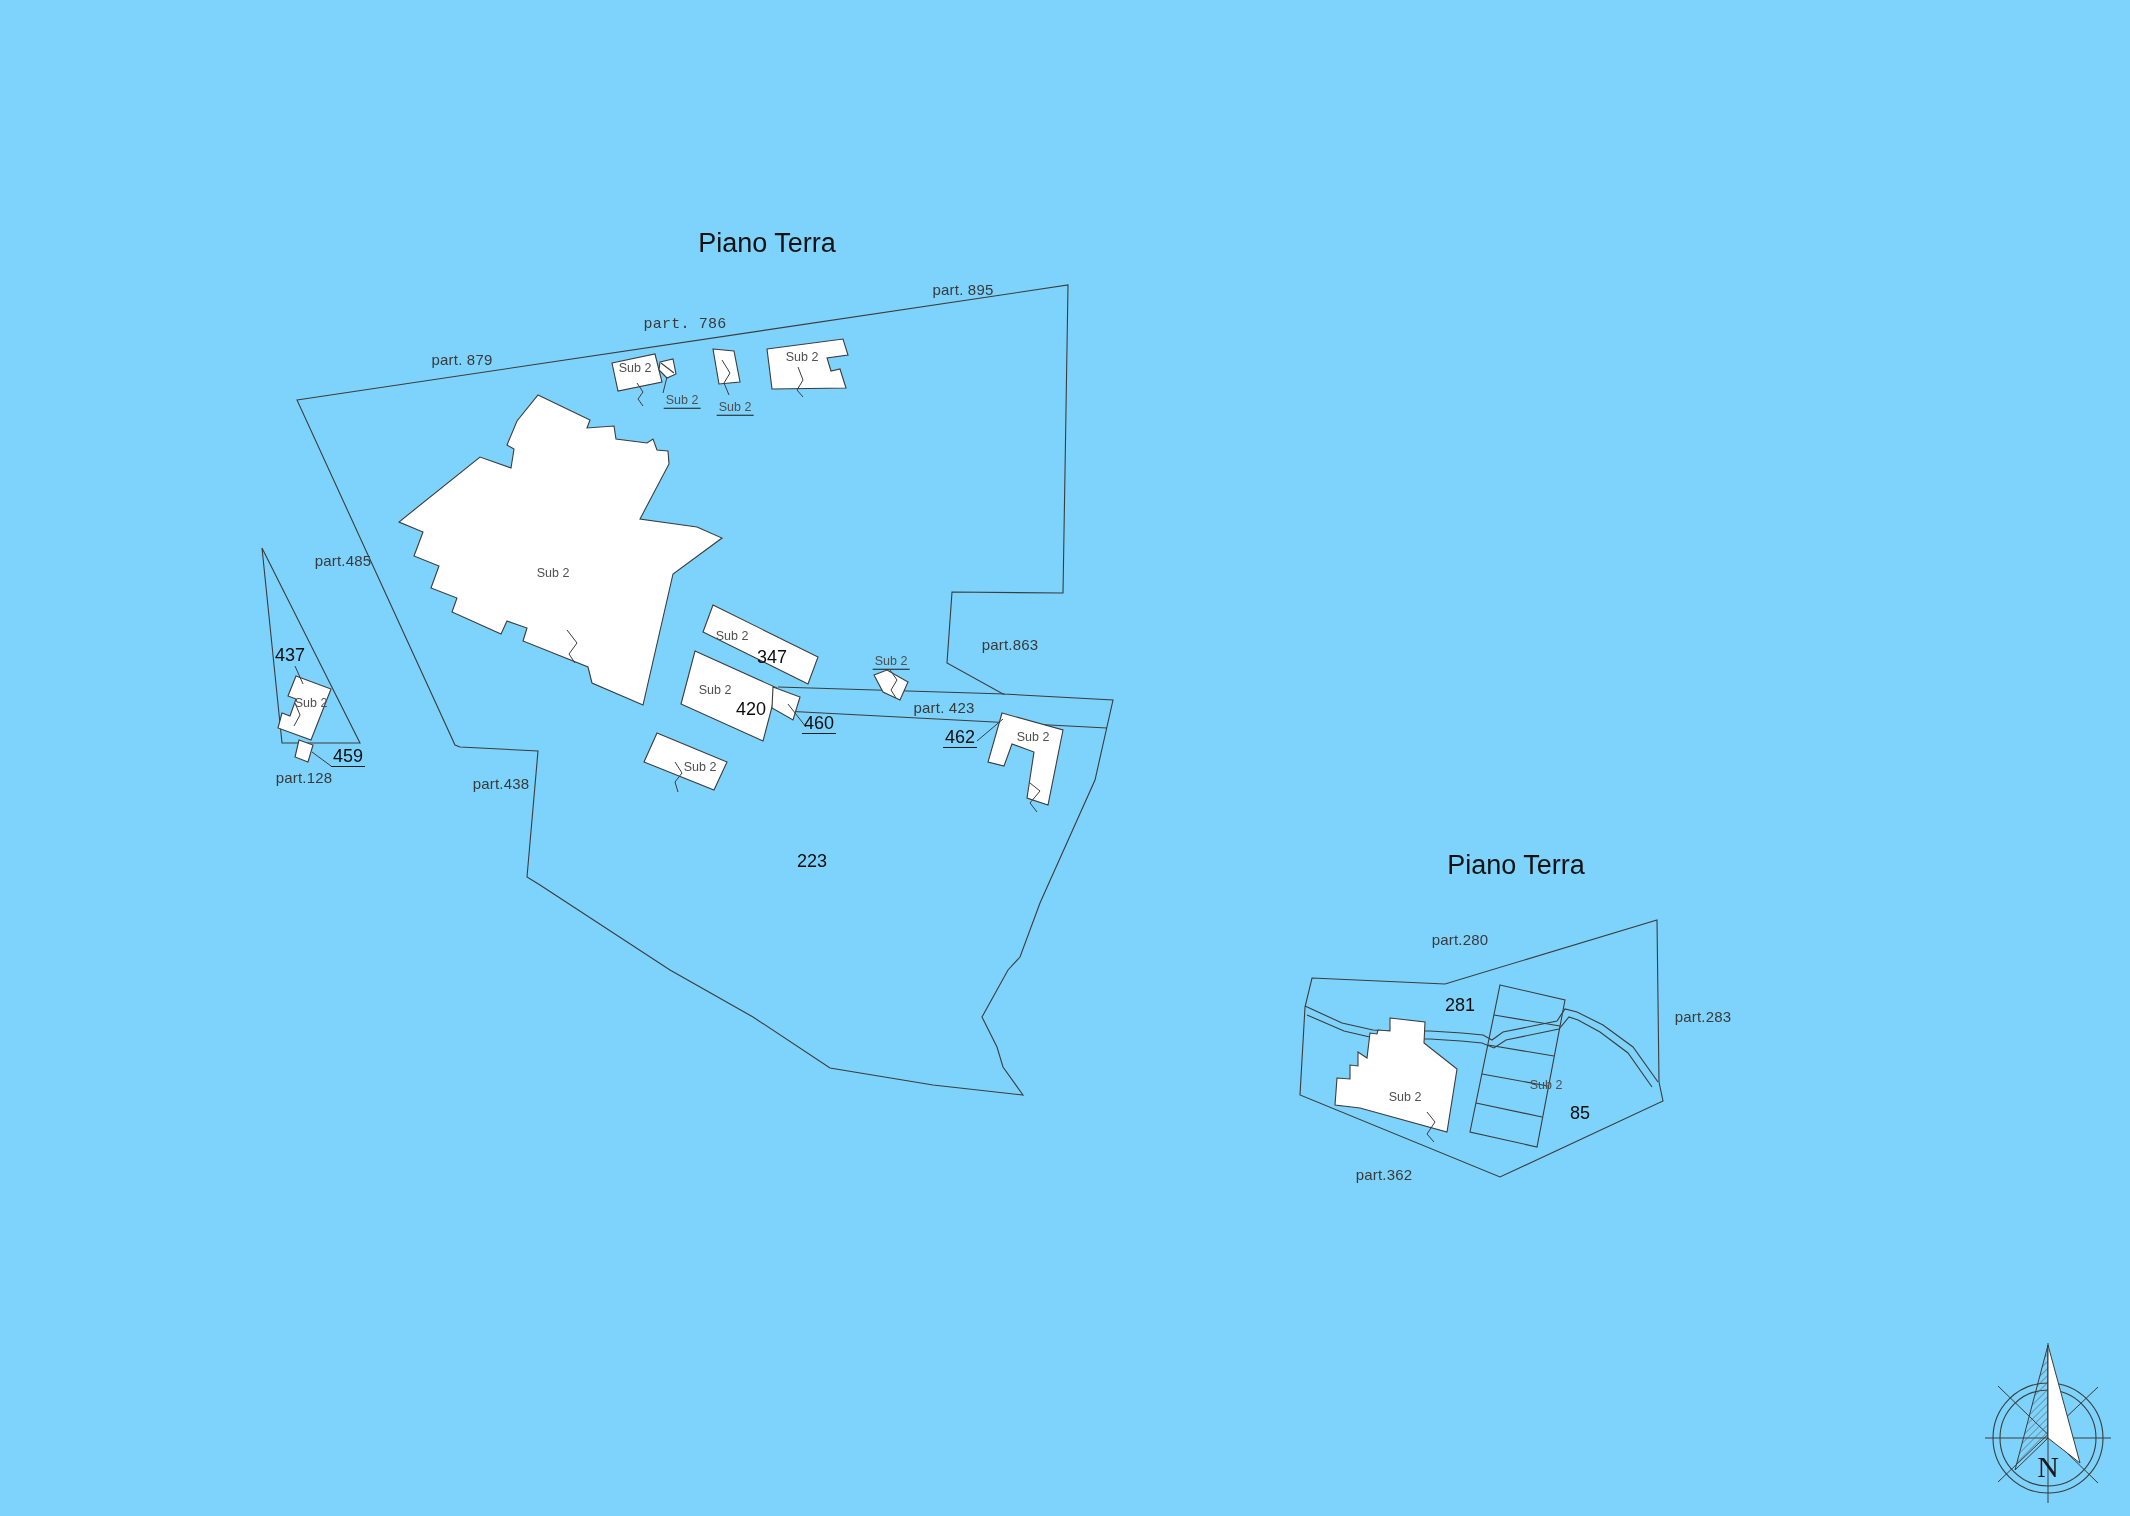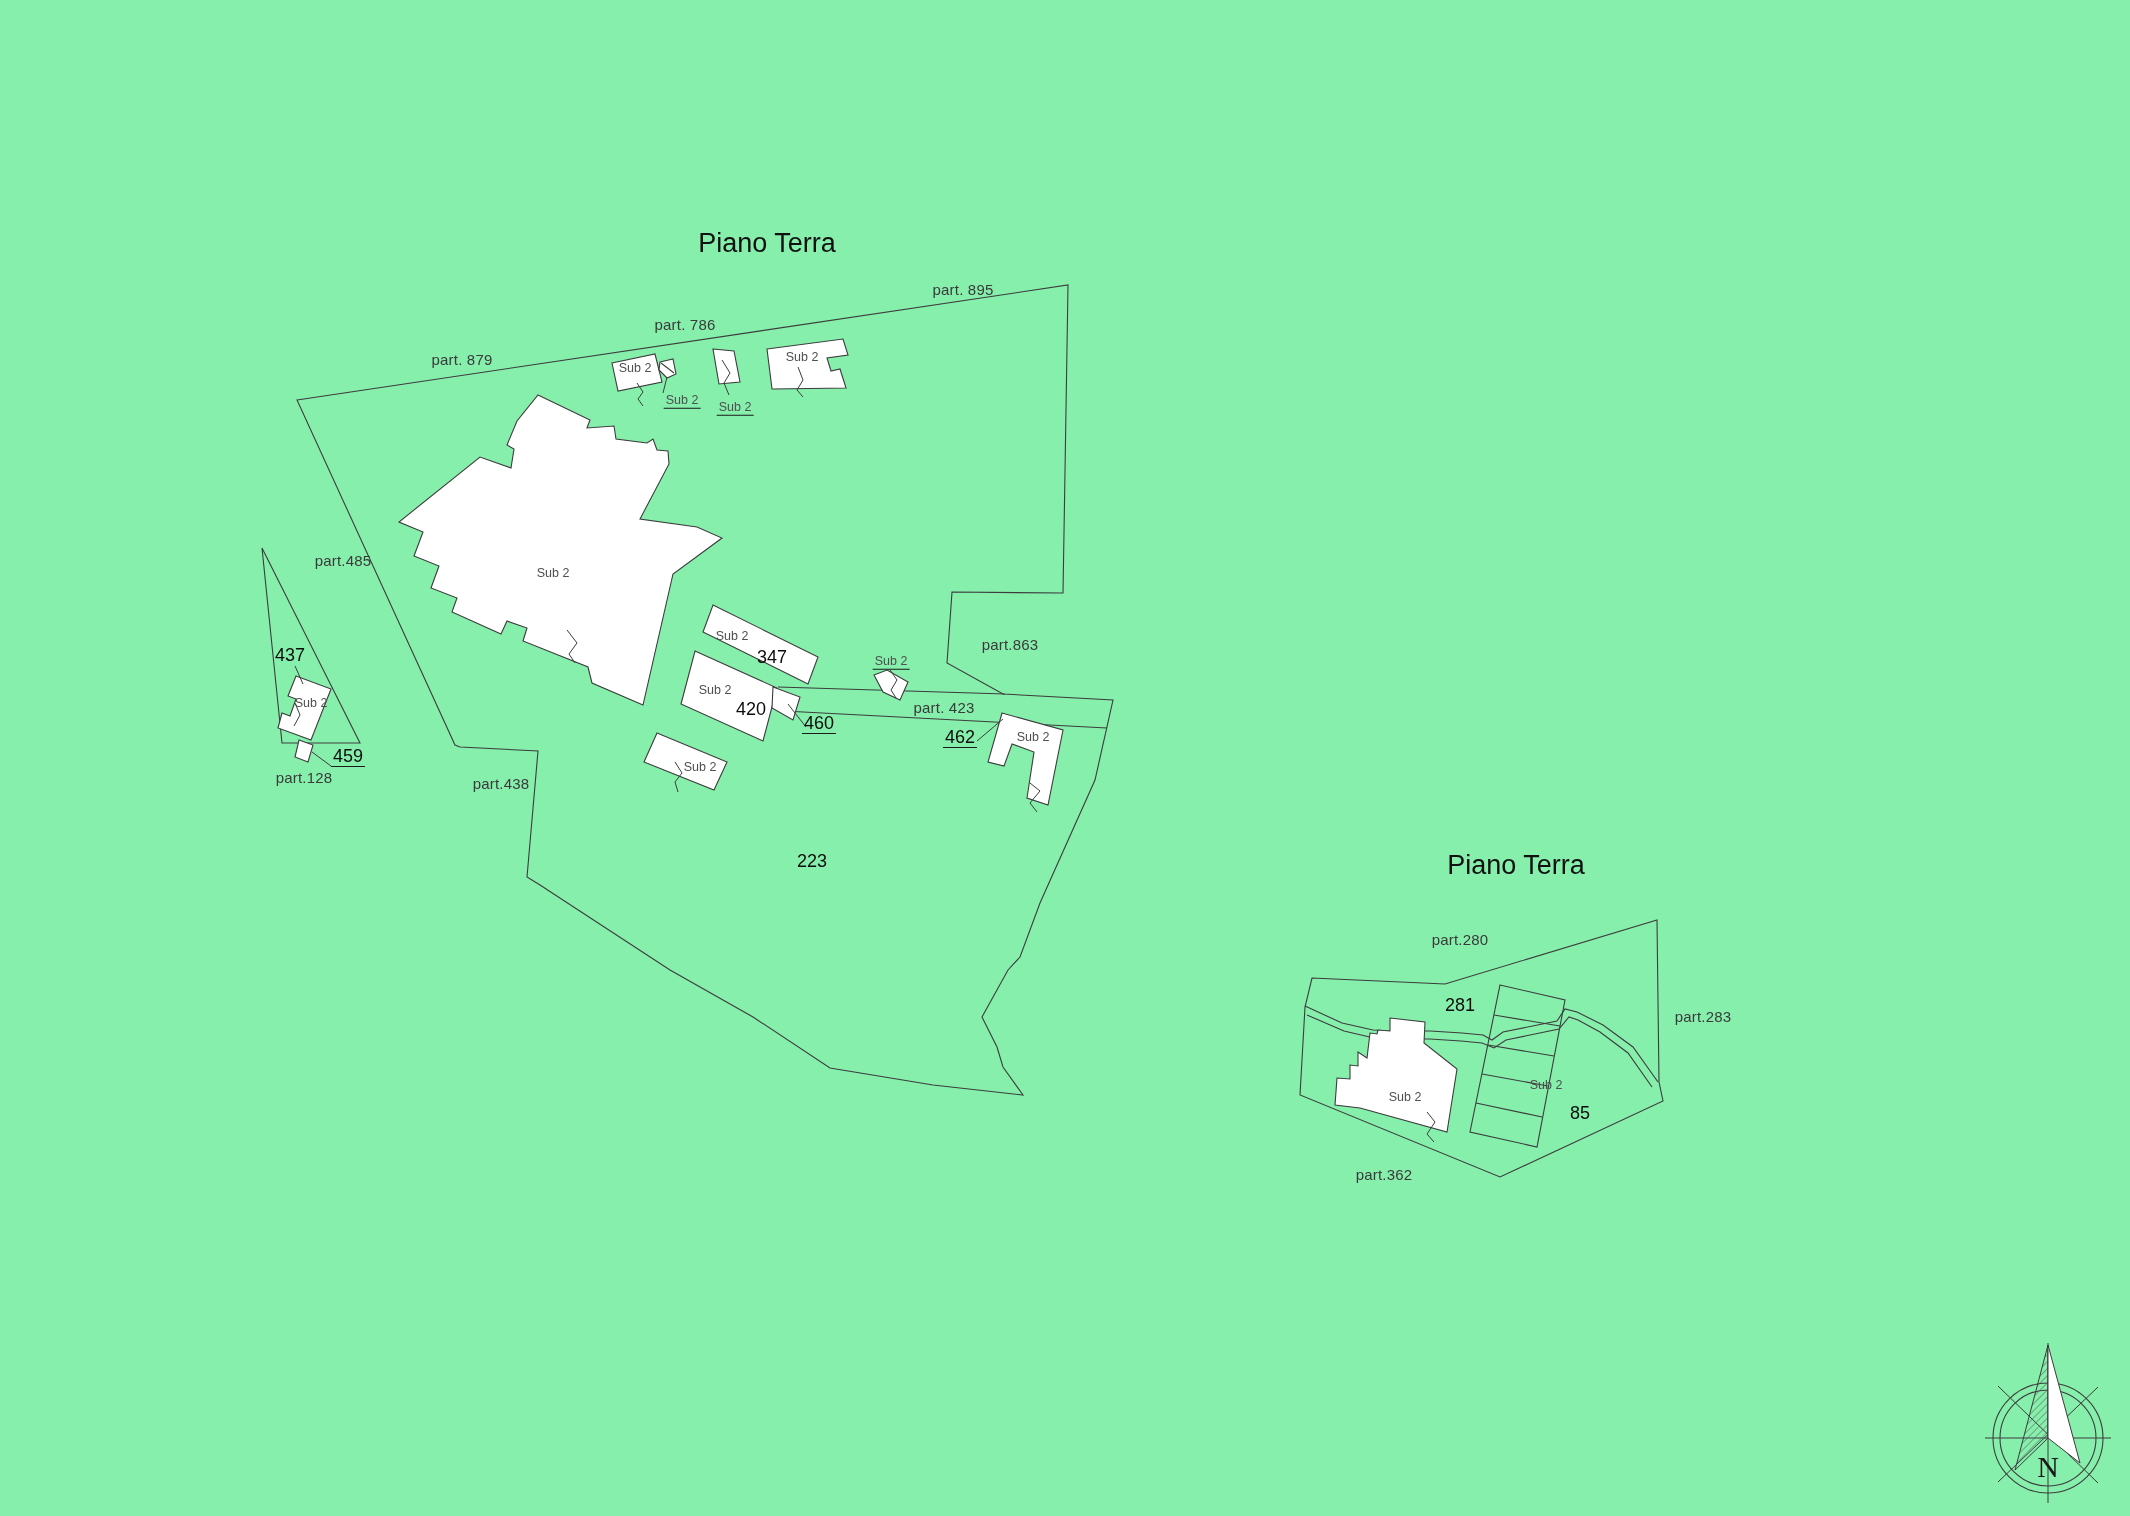--- a/index.html
+++ b/index.html
@@ -1,17 +1,17 @@
 <!DOCTYPE html>
 <html><head>
 <meta charset="utf-8">
 <style>
   html,body{margin:0;padding:0;background:#fff;}
   .canvas{
-    position:relative;width:2130px;height:1516px;background:#86efac;overflow:hidden;
+    position:relative;width:2130px;height:1516px;background:#7dd3fc;overflow:hidden;
     font-family:"Liberation Sans",sans-serif;
   }
   svg.drawing{position:absolute;left:0;top:0;}
   .lbl{position:absolute;transform:translate(-50%,-50%);white-space:nowrap;line-height:1;}
   .title{font-size:27px;color:#111;}
   .part{font-size:15px;color:#3a3a3a;letter-spacing:.2px;}
   .sub{font-size:12.5px;color:#4f4f4f;}
   .num{font-size:18px;font-weight:normal;color:#0c0c0c;}
   .u{border-bottom:1.5px solid #1a1a1a;padding:0 2px 1px 2px;}
   .compass-n{font-family:"Liberation Serif",serif;font-size:30px;color:#1a1a1a;font-weight:normal;}
@@ -77,21 +77,21 @@
         <line x1="1998" y1="1386" x2="2098" y2="1483" stroke="#3c3c3c" stroke-width="1"></line>
         <line x1="2098" y1="1387" x2="1998" y2="1482" stroke="#3c3c3c" stroke-width="1"></line>
         <polygon points="2048,1345 2015,1470 2048,1438" fill="url(#hatch)" stroke="#3c3c3c" stroke-width="1"></polygon>
         <polygon points="2048,1345 2080,1463 2048,1438" fill="#ffffff" stroke="#3c3c3c" stroke-width="1"></polygon>
       </g>
   </svg>
   <div>
       <span class="lbl title" style="left: 767px; top: 243px;">Piano Terra</span>
       <span class="lbl title" style="left: 1516px; top: 865px;">Piano Terra</span>
       <span class="lbl part" style="left: 963px; top: 289px;">part. 895</span>
-      <span class="lbl part" style="left: 685px; top: 324px;">part. 786</span>
+      <span class="lbl part" style="left: 685px; top: 324px; font-family: Liberation Mono, monospace;">part. 786</span>
       <span class="lbl part" style="left: 462px; top: 359px;">part. 879</span>
       <span class="lbl part" style="left: 343px; top: 560px;">part.485</span>
       <span class="lbl part" style="left: 304px; top: 777px;">part.128</span>
       <span class="lbl part" style="left: 501px; top: 783px;">part.438</span>
       <span class="lbl part" style="left: 1010px; top: 644px;">part.863</span>
       <span class="lbl part" style="left: 944px; top: 707px;">part. 423</span>
       <span class="lbl part" style="left: 1460px; top: 939px;">part.280</span>
       <span class="lbl part" style="left: 1703px; top: 1016px;">part.283</span>
       <span class="lbl part" style="left: 1384px; top: 1174px;">part.362</span>
       <span class="lbl num" style="left: 290px; top: 655px;">437</span>

